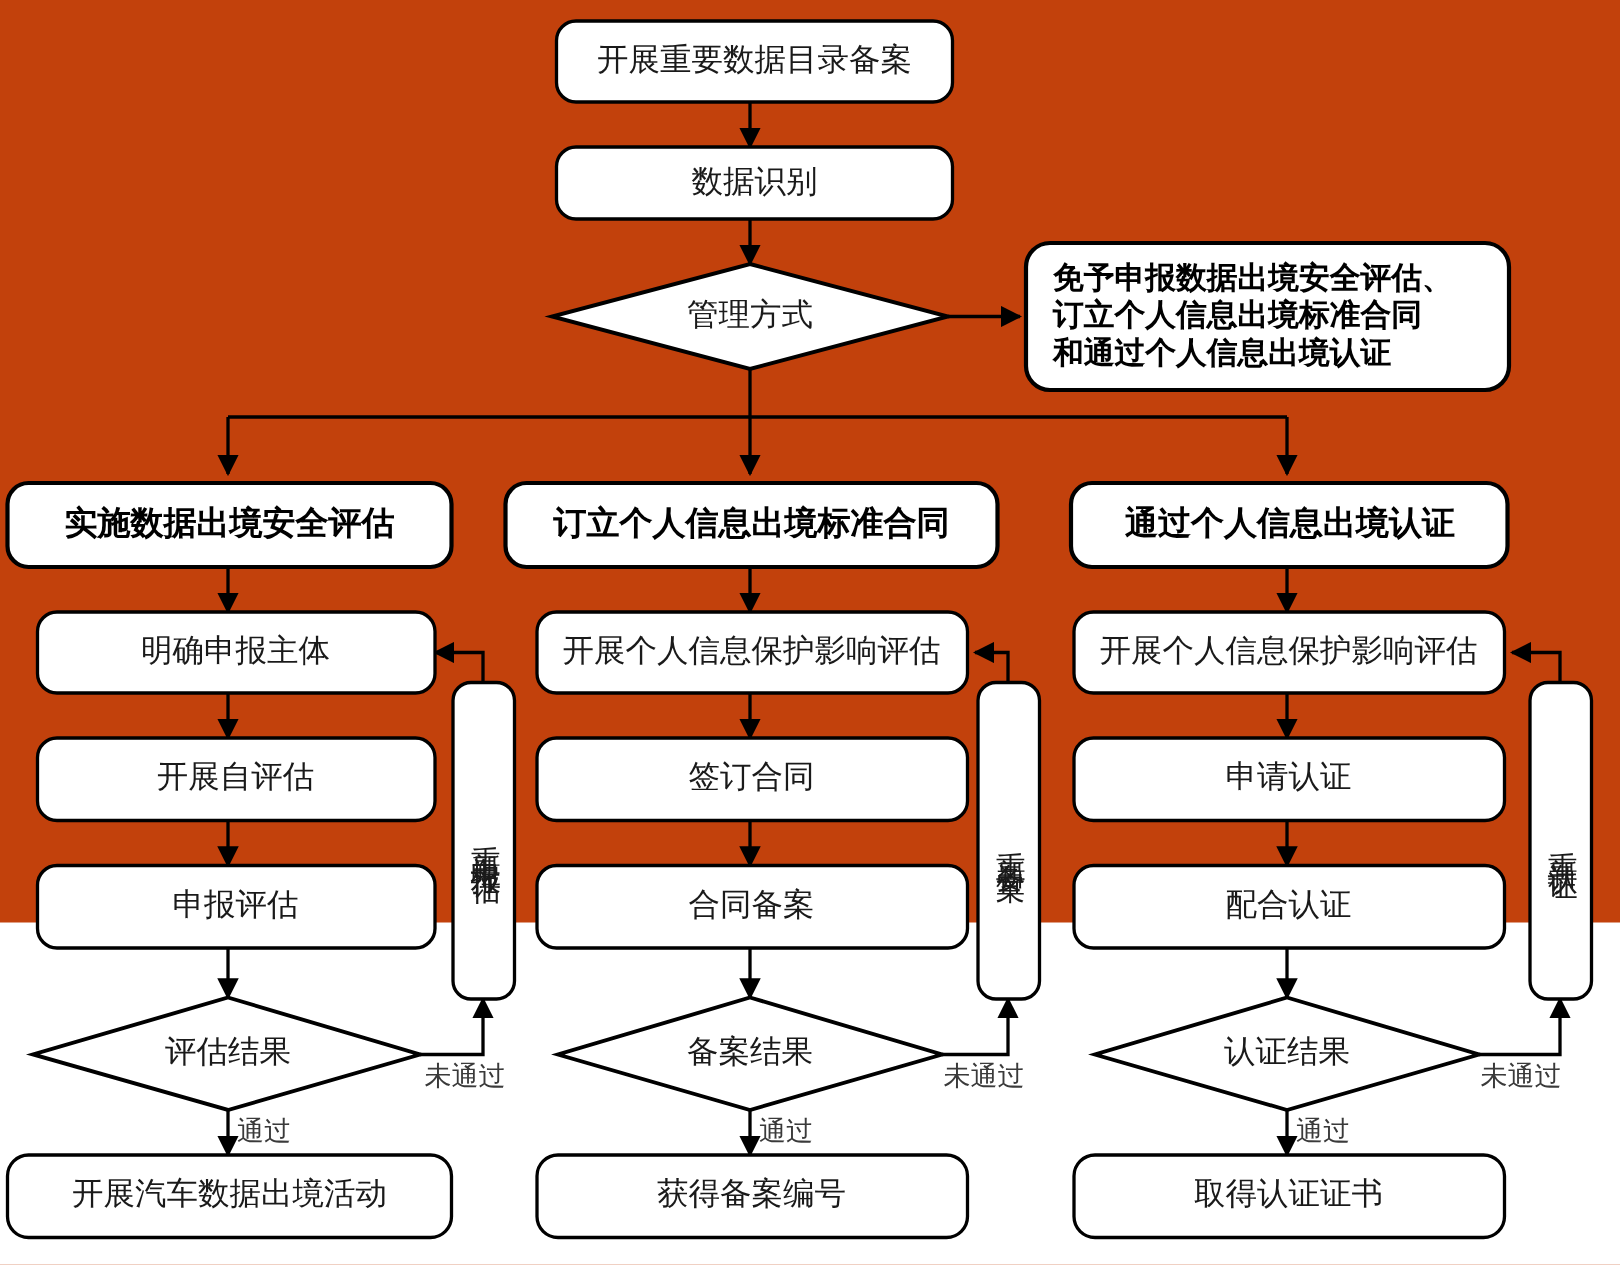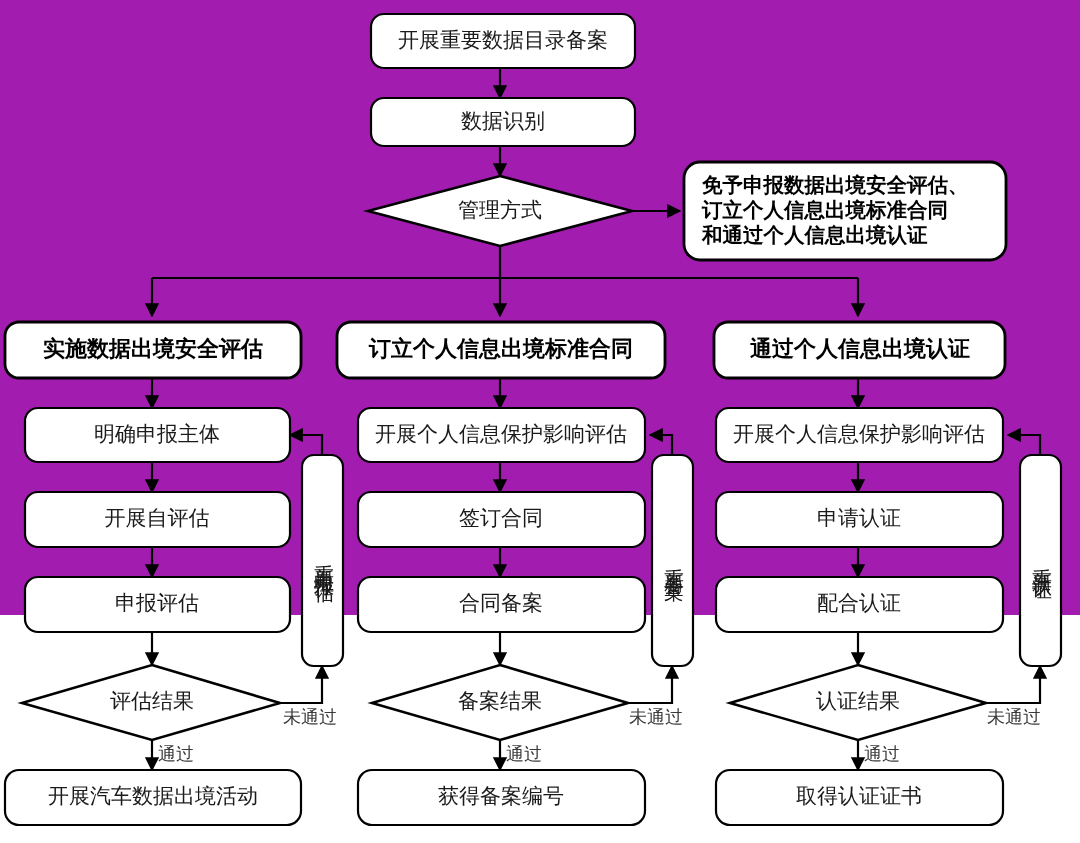--- a/index.html
+++ b/index.html
@@ -10,21 +10,21 @@
   body {
     width: 1080px;
     height: 843px;
     font-family: "Liberation Serif", "DejaVu Serif", serif;
     overflow: hidden;
   }
   #flow-root {
     position: relative;
     width: 1080px;
     height: 615px;
-    background: #a21caf;
+    background: #c2410c;
   }
   svg#flow-svg {
     position: absolute;
     top: 0;
     left: 0;
     width: 1080px;
     height: 843px;
     display: block;
   }
   .node-shape {

